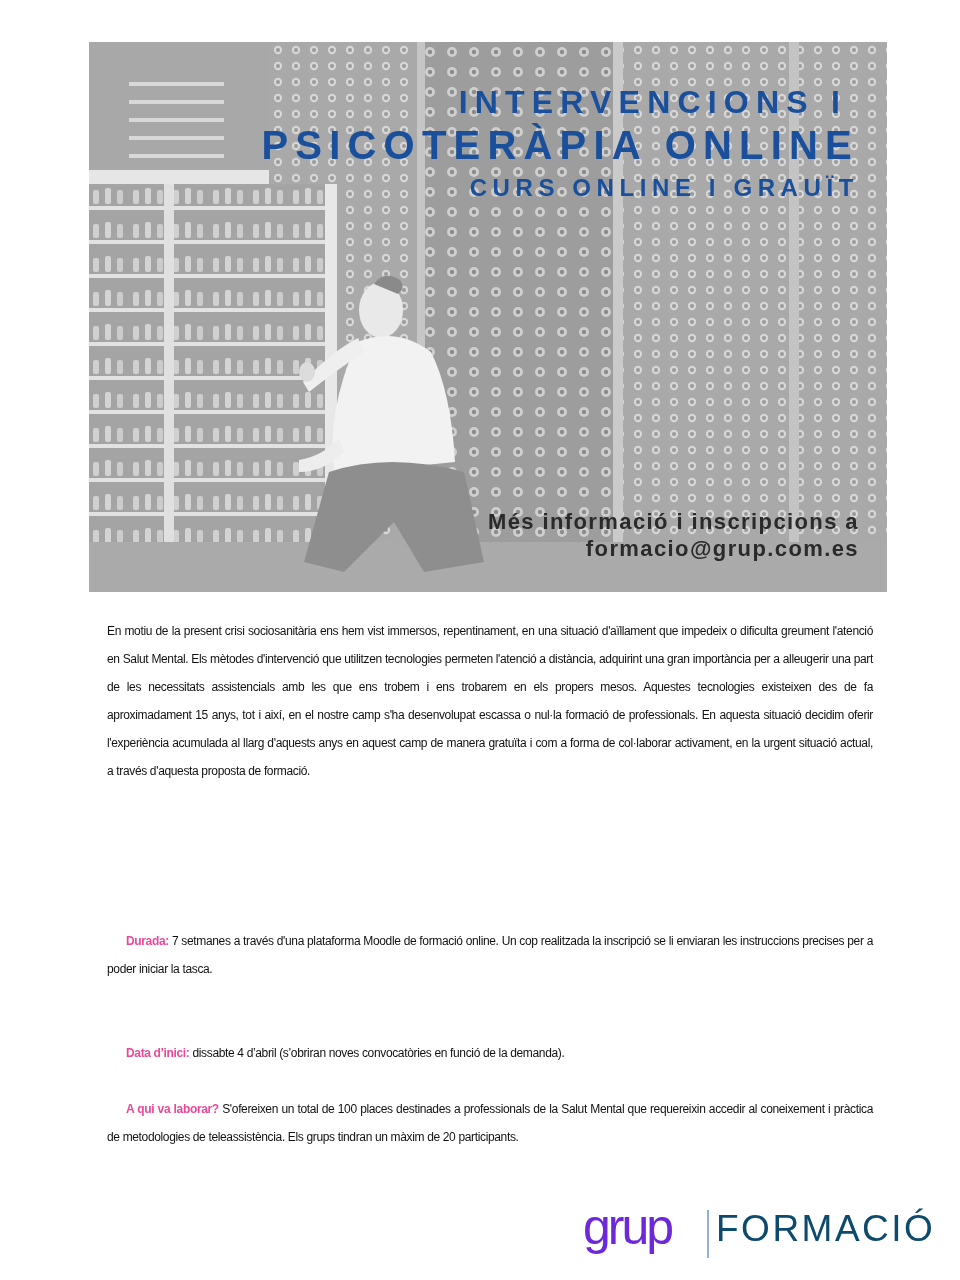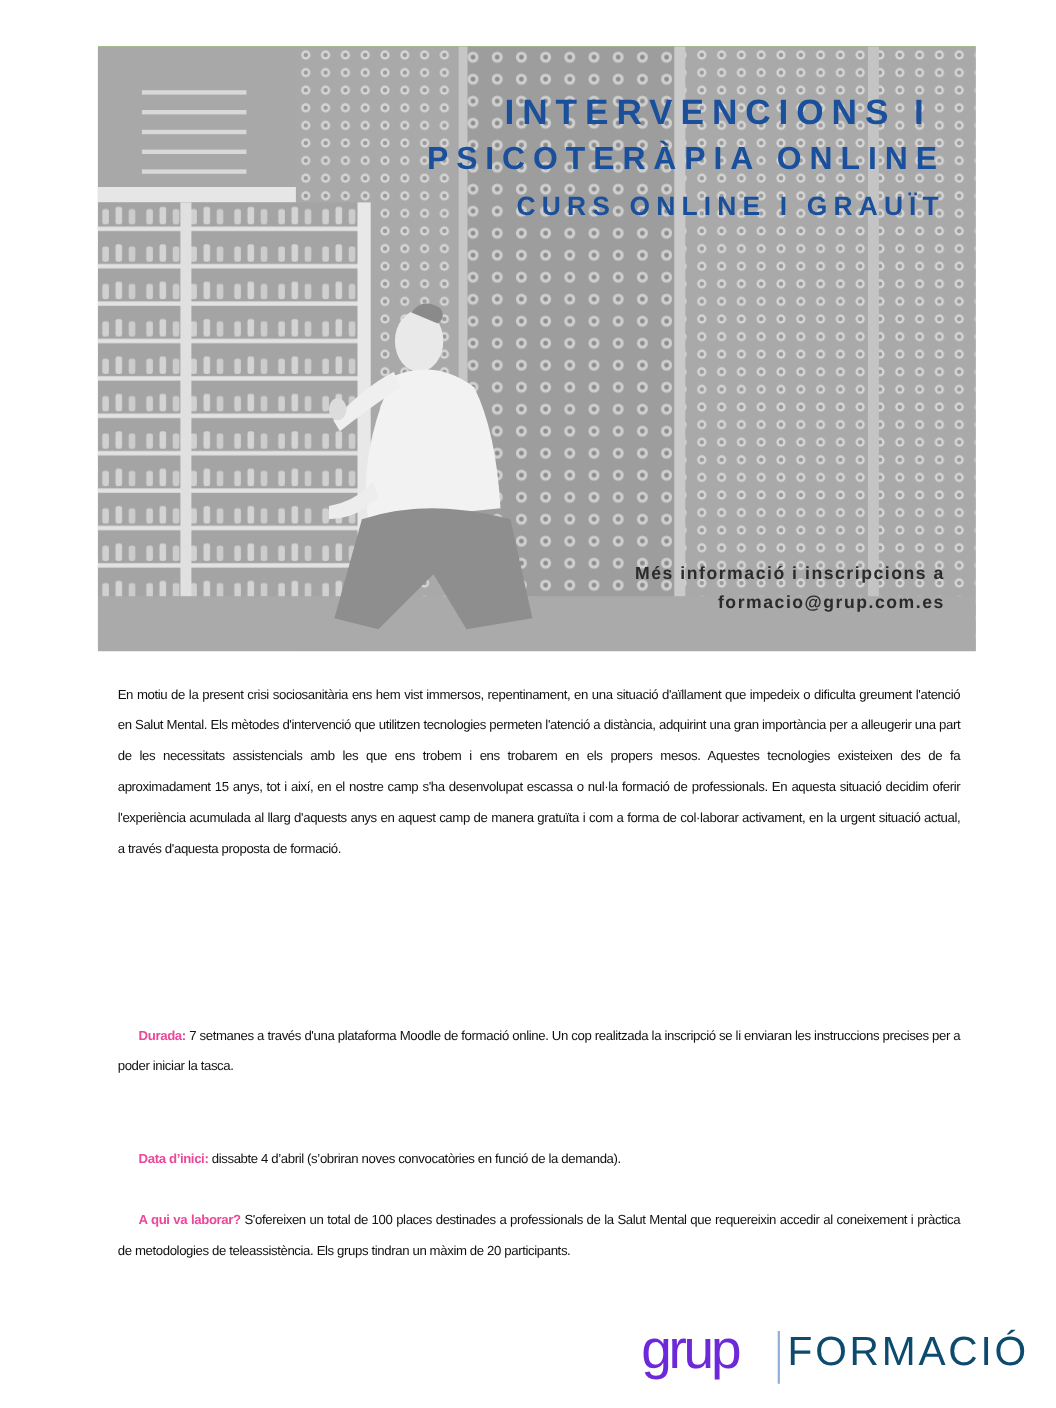--- a/index.html
+++ b/index.html
@@ -11,26 +11,26 @@
     overflow: hidden;
     background: #84cc16;
   }
   .banner svg.photo { position: absolute; left: 0; top: 0; width: 798px; height: 550px; }
 
   .banner-title {
     position: absolute; right: 28px; top: 40px; text-align: right;
     color: #1a4f9c; font-weight: bold; font-family: "Liberation Sans", sans-serif;
   }
   .banner-title .l1 { font-size: 32px; letter-spacing: 7.2px; line-height: 40px; display: block; margin-right: 12px; }
-  .banner-title .l2 { font-size: 29px; letter-spacing: 7.2px; line-height: 46px; display: block; text-align: center; }
+  .banner-title .l2 { font-size: 40px; letter-spacing: 7.2px; line-height: 46px; display: block; text-align: center; }
   .banner-title .l3 { font-size: 24px; letter-spacing: 5.6px; line-height: 36px; display: block; margin-top: 2px; }
 
   .banner-contact {
     position: absolute; right: 28px; top: 466px; text-align: right;
-    color: #2a2a2a; font-weight: bold; font-size: 16px; letter-spacing: 1.4px; line-height: 27px;
+    color: #2a2a2a; font-weight: bold; font-size: 22px; letter-spacing: 1.4px; line-height: 27px;
     font-family: "Liberation Sans", sans-serif;
   }
   .banner-contact span { display: block; }
 
   .body-text {
     position: absolute; left: 107px; width: 766px;
     font-family: "Liberation Sans", sans-serif;
     font-size: 12px; line-height: 28px; text-align: justify; color: #111;
     letter-spacing: -0.35px;
   }

